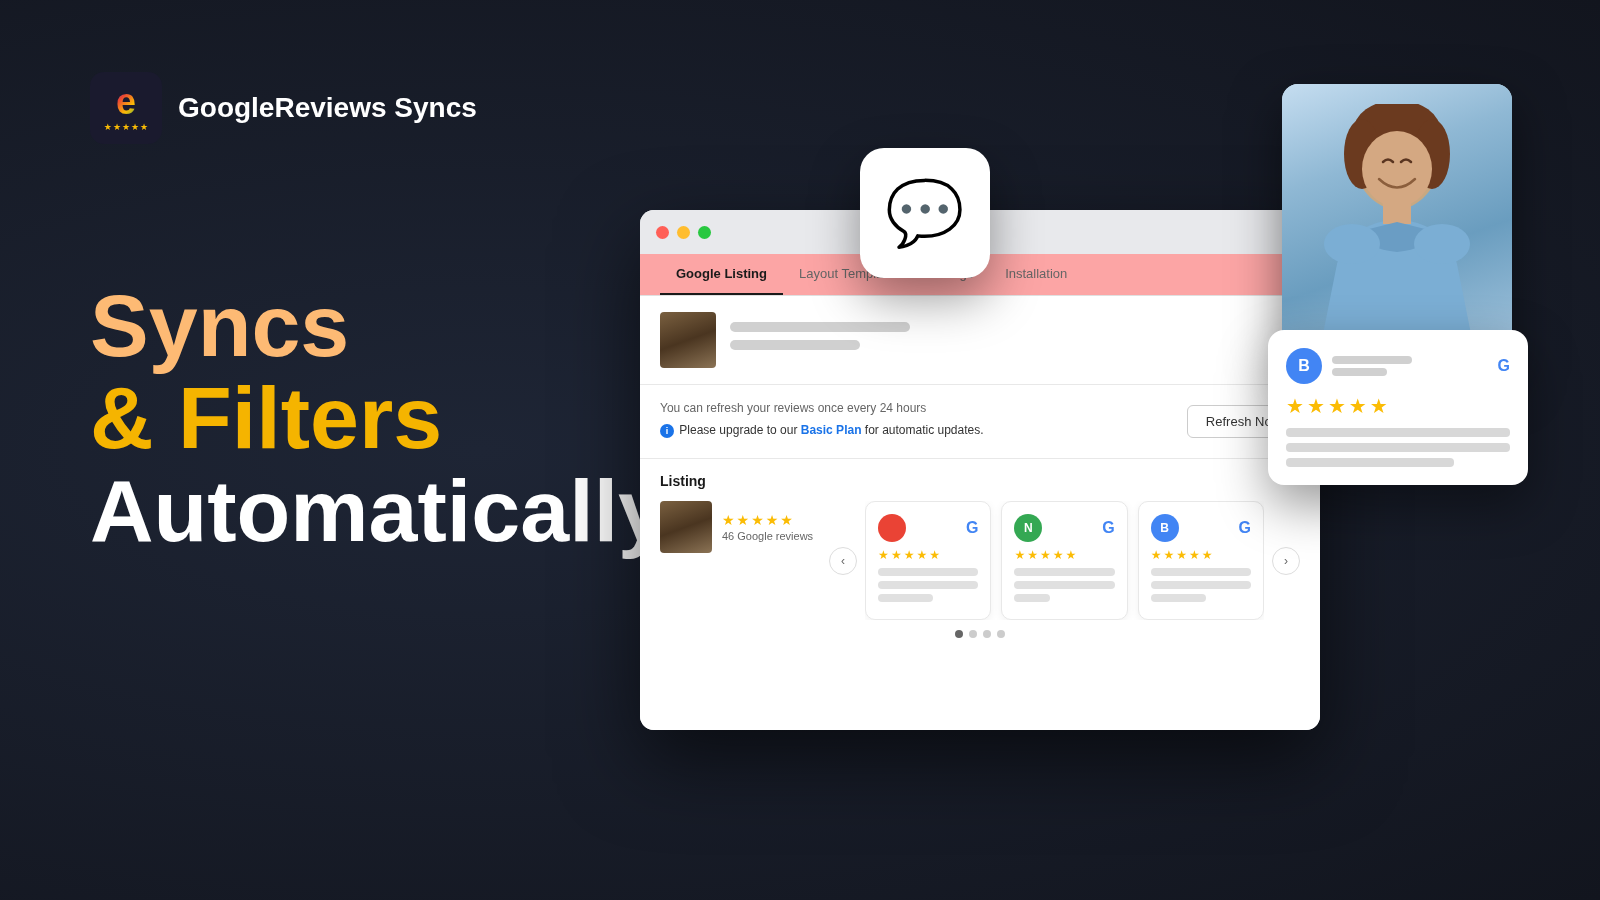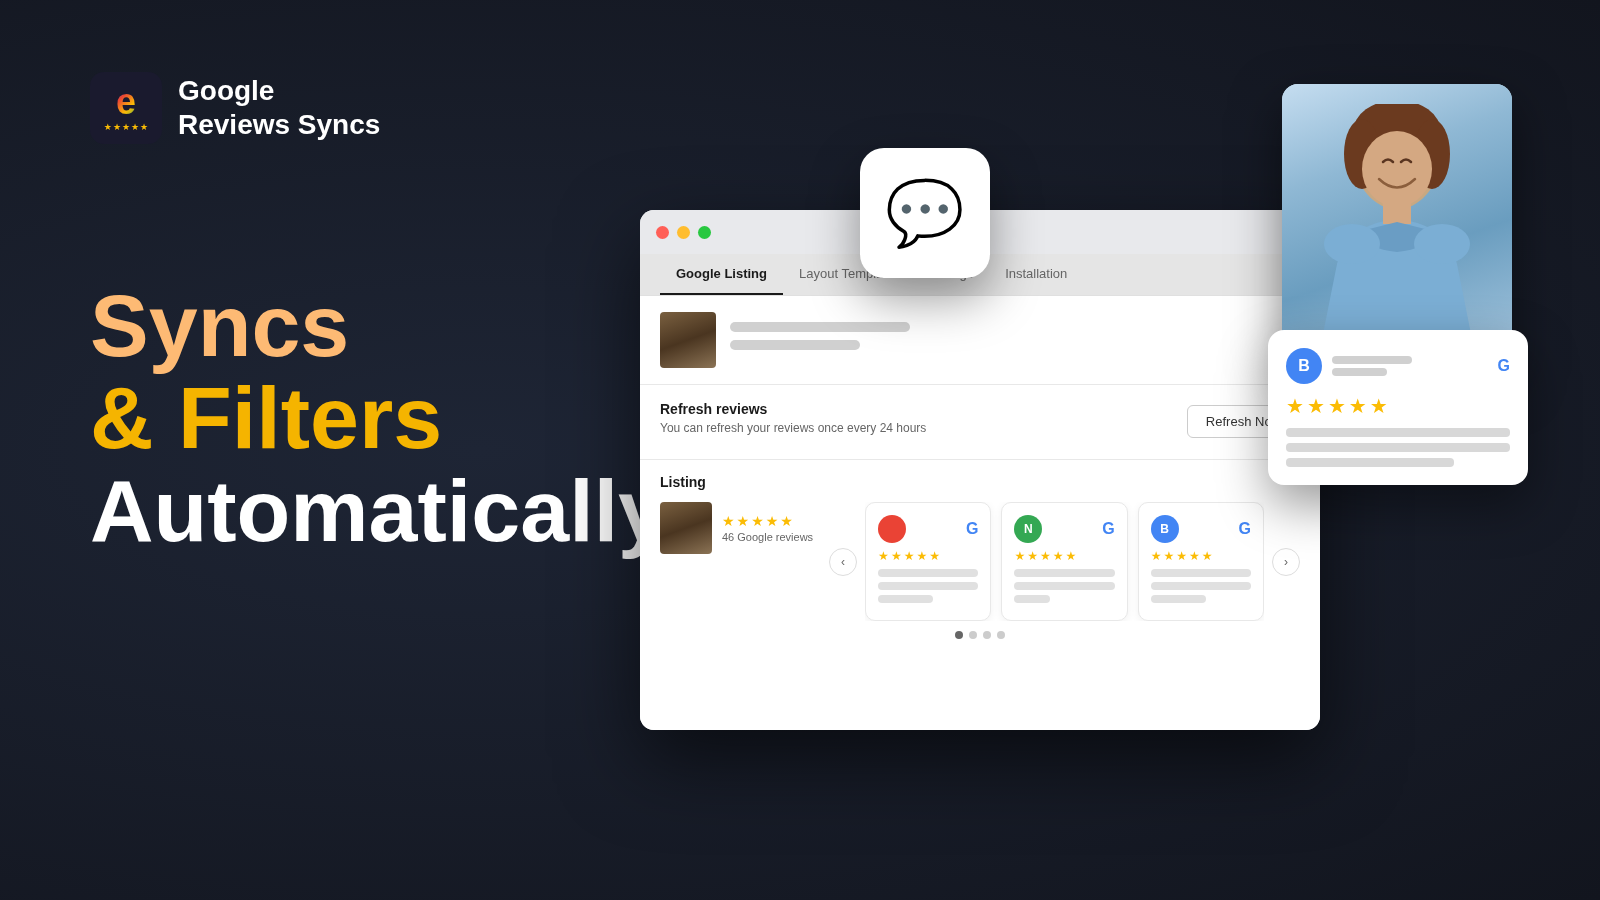--- a/index.html
+++ b/index.html
@@ -67,21 +67,20 @@
       gap: 1px;
     }
 
     .logo-icon .star-s {
       color: #FBBC05;
       font-size: 9px;
     }
 
     .logo-text {
       display: flex;
-      flex-direction: column;
     }
 
     .logo-title {
       font-size: 28px;
       font-weight: 700;
       color: #ffffff;
       line-height: 1.2;
     }
 
     
@@ -151,21 +150,21 @@
       background: #ffffff;
       height: calc(100% - 44px);
       overflow: hidden;
     }
 
     
     .app-tabs {
       display: flex;
       border-bottom: 1px solid #e0e0e0;
       padding: 0 20px;
-      background: #e5e5e5;
+      background: #fca5a5;
     }
 
     .app-tab {
       padding: 12px 16px;
       font-size: 13px;
       color: #666;
       cursor: pointer;
       border-bottom: 2px solid transparent;
       white-space: nowrap;
     }
@@ -638,22 +637,25 @@
           <div class="business-text-lines">
             <div class="text-line wide"></div>
             <div class="text-line medium"></div>
           </div>
         </div>
       </div>
 
       <div class="refresh-section">
         <div class="refresh-row">
           <div class="refresh-left">
-            <div class="refresh-title">Refresh reviews</div>
             <div class="refresh-sub">You can refresh your reviews once every 24 hours</div>
+            <div class="refresh-upgrade">
+              <span class="info-icon">i</span>
+              <span>Please upgrade to our </span><a>Basic Plan</a><span> for automatic updates.</span>
+            </div>
           </div>
           <button class="refresh-btn">Refresh Now</button>
         </div>
       </div>
 
       <div class="preview-section">
         <div class="preview-title">Listing</div>
         <div class="preview-row">
 
           <div class="preview-business-card">

